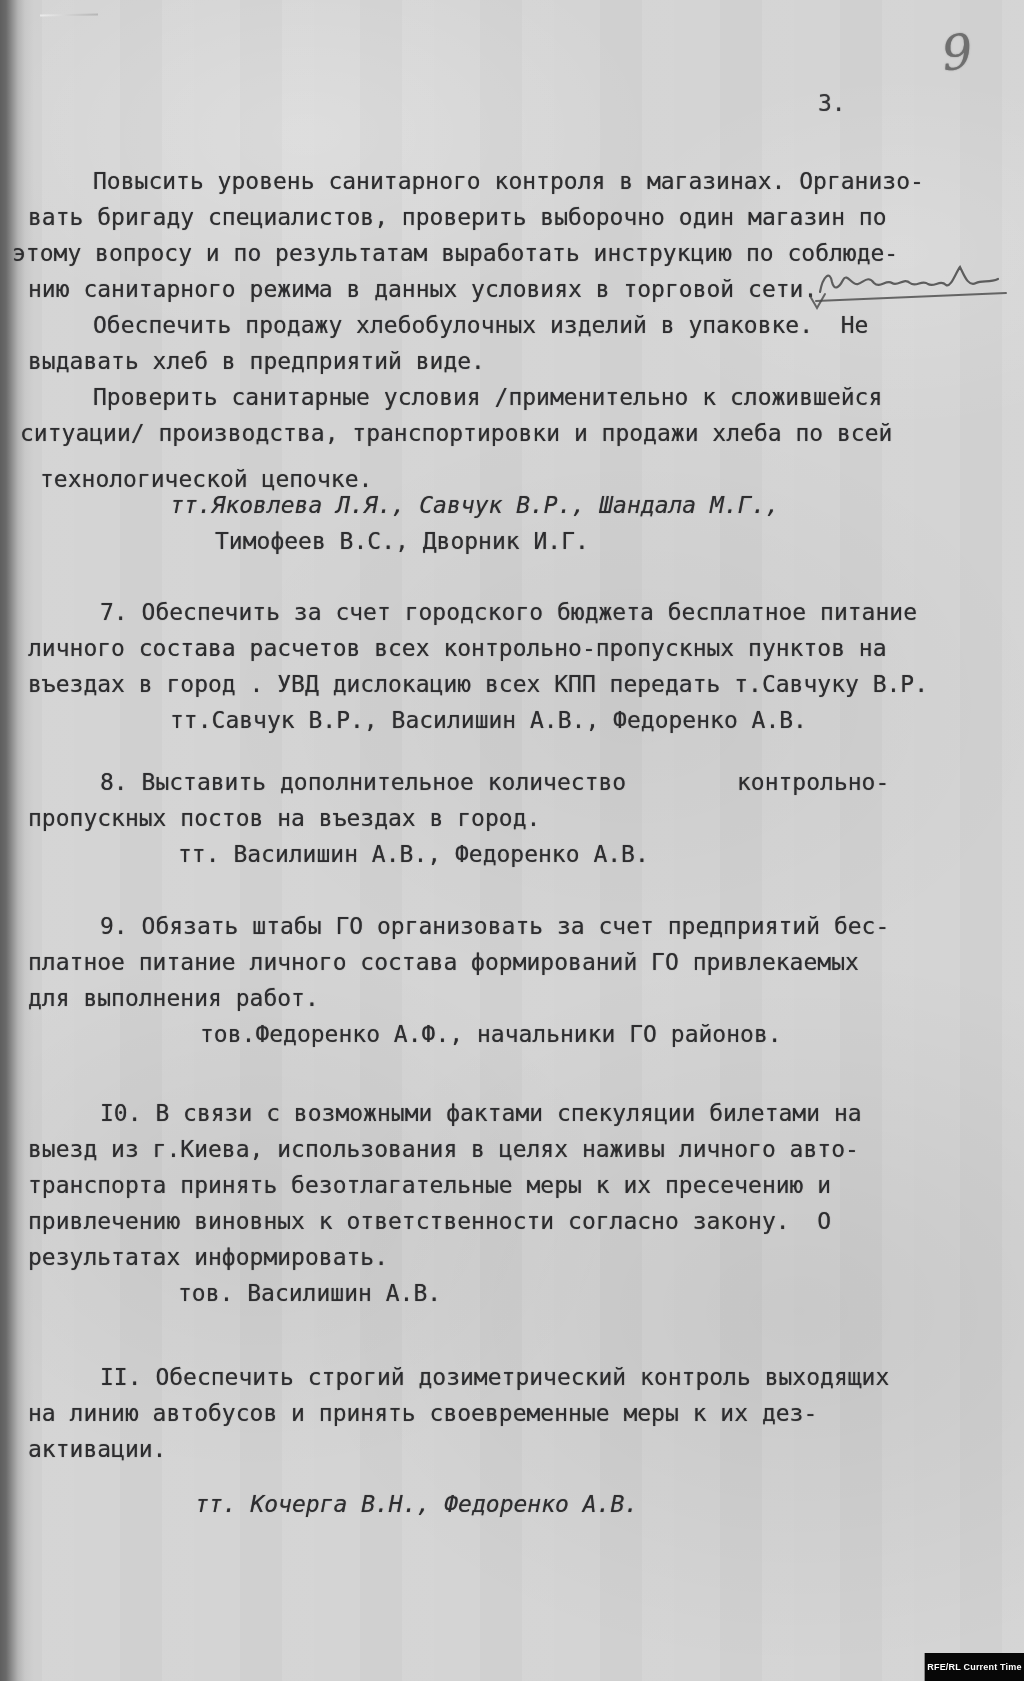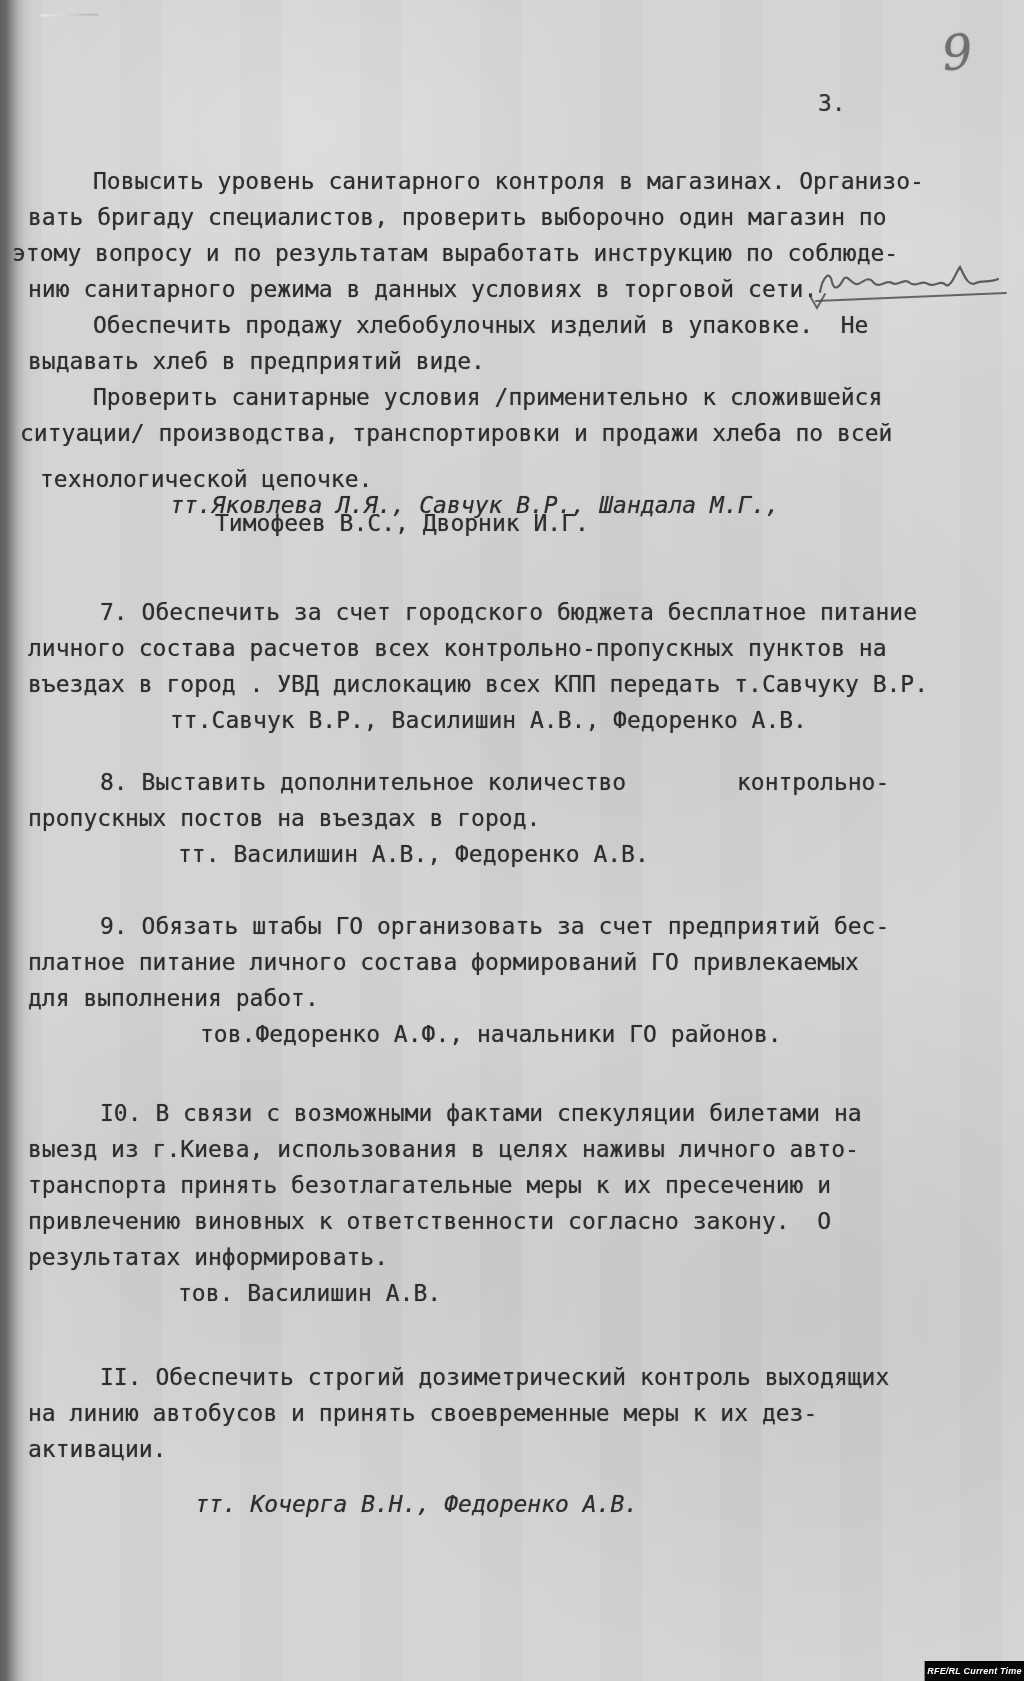--- a/index.html
+++ b/index.html
@@ -62,25 +62,24 @@
     font-size:48px;color:var(--pencil);
     transform:rotate(-6deg);
     text-shadow:0 0 1.5px rgba(90,90,90,0.6);
   }
 
   .annotation{
     position:absolute;left:806px;top:258px;width:210px;height:56px;
   }
 
   .watermark{
-    position:absolute;right:0;bottom:0;width:100px;height:20px;
+    position:absolute;right:0;bottom:0;width:100px;height:28px;
     background:var(--wm-bg);
     display:flex;align-items:center;justify-content:center;
     border-left:1px solid #8a8a8a;
-    font-style:italic;
   }
   .watermark span{
     font-family:"Liberation Sans","DejaVu Sans",sans-serif;
     font-weight:bold;font-size:9px;letter-spacing:0.2px;
     color:var(--wm-text);white-space:nowrap;
   }
 </style>
 </head>
 <body>
 
@@ -98,21 +97,21 @@
       <div class="typed" style="left: 93px; top: 170px;">Повысить уровень санитарного контроля в магазинах. Организо-</div>
       <div class="typed" style="left: 28px; top: 206px;">вать бригаду специалистов, проверить выборочно один магазин по</div>
       <div class="typed" style="left: 12px; top: 242px;">этому вопросу и по результатам выработать инструкцию по соблюде-</div>
       <div class="typed" style="left: 28px; top: 278px;">нию санитарного режима в данных условиях в торговой сети.</div>
       <div class="typed" style="left: 93px; top: 314px;">Обеспечить продажу хлебобулочных изделий в упаковке.  Не</div>
       <div class="typed" style="left: 28px; top: 350px;">выдавать хлеб в предприятий виде.</div>
       <div class="typed" style="left: 93px; top: 386px;">Проверить санитарные условия /применительно к сложившейся</div>
       <div class="typed" style="left: 20px; top: 422px;">ситуации/ производства, транспортировки и продажи хлеба по всей</div>
       <div class="typed" style="left: 40px; top: 458px; margin-top: 10px;">технологической цепочке.</div>
       <div class="typed" style="left: 170px; top: 494px; font-style: italic;">тт.Яковлева Л.Я., Савчук В.Р., Шандала М.Г.,</div>
-      <div class="typed" style="left: 215px; top: 512px;">Тимофеев В.С., Дворник И.Г.</div>
+      <div class="typed" style="left: 215px; top: 530px;">Тимофеев В.С., Дворник И.Г.</div>
       <div class="typed" style="left: 100px; top: 601px;">7. Обеспечить за счет городского бюджета бесплатное питание</div>
       <div class="typed" style="left: 28px; top: 637px;">личного состава расчетов всех контрольно-пропускных пунктов на</div>
       <div class="typed" style="left: 28px; top: 673px;">въездах в город . УВД дислокацию всех КПП передать т.Савчуку В.Р.</div>
       <div class="typed" style="left: 170px; top: 709px;">тт.Савчук В.Р., Василишин А.В., Федоренко А.В.</div>
       <div class="typed" style="left: 100px; top: 771px;">8. Выставить дополнительное количество        контрольно-</div>
       <div class="typed" style="left: 28px; top: 807px; text-align: right;">пропускных постов на въездах в город.</div>
       <div class="typed" style="left: 178px; top: 843px;">тт. Василишин А.В., Федоренко А.В.</div>
       <div class="typed" style="left: 100px; top: 915px;">9. Обязать штабы ГО организовать за счет предприятий бес-</div>
       <div class="typed" style="left: 28px; top: 951px;">платное питание личного состава формирований ГО привлекаемых</div>
       <div class="typed" style="left: 28px; top: 987px;">для выполнения работ.</div>

